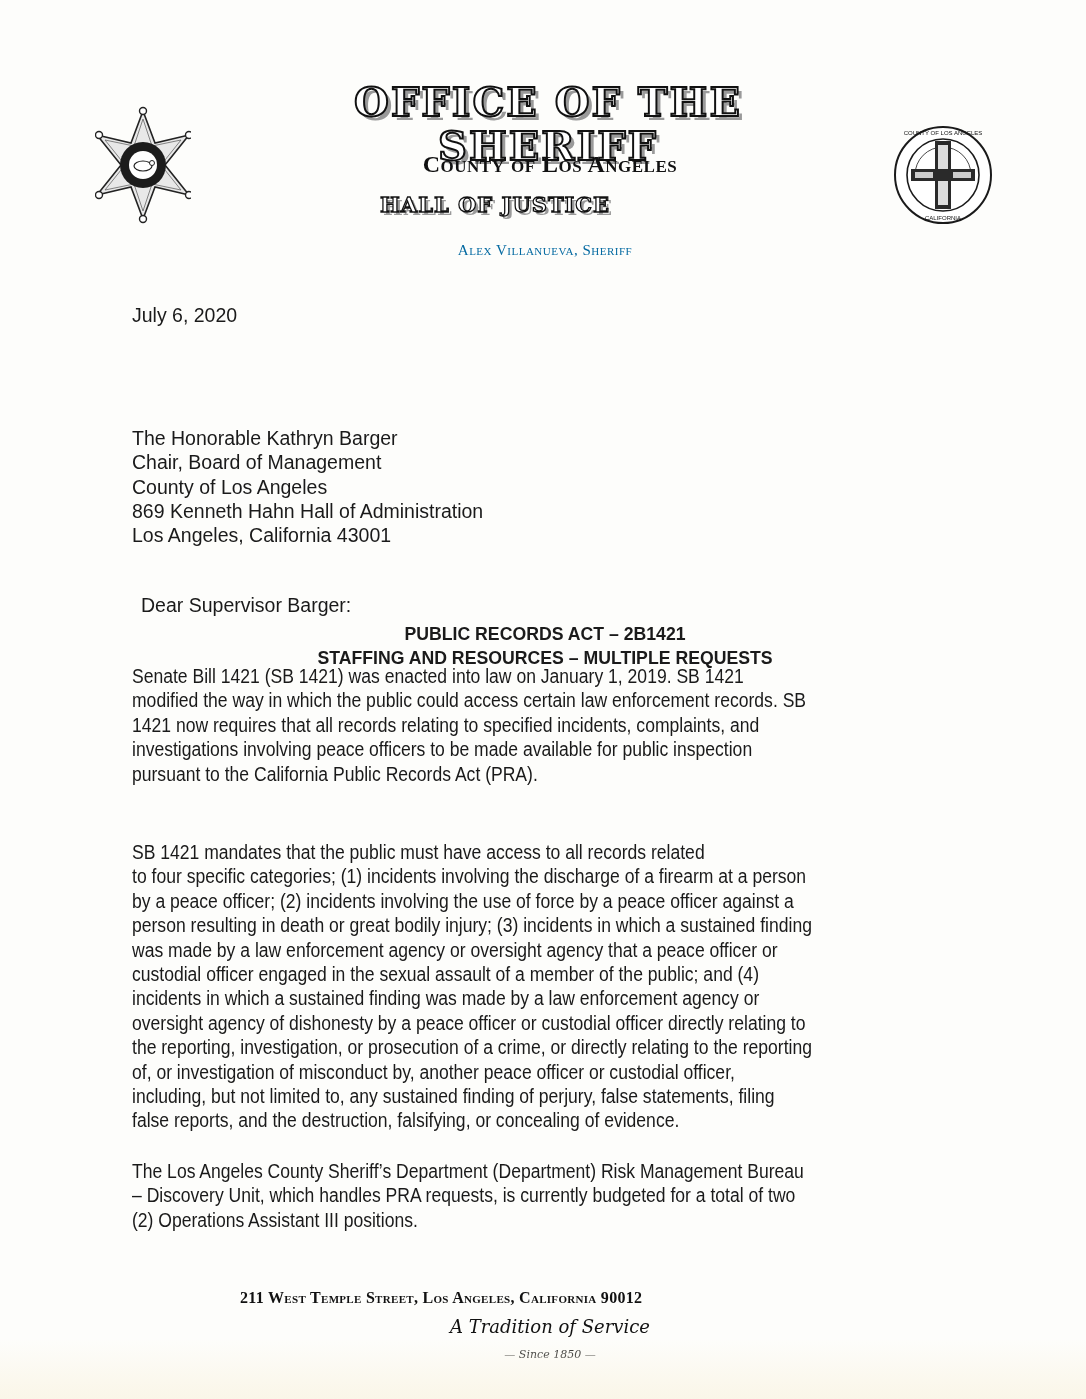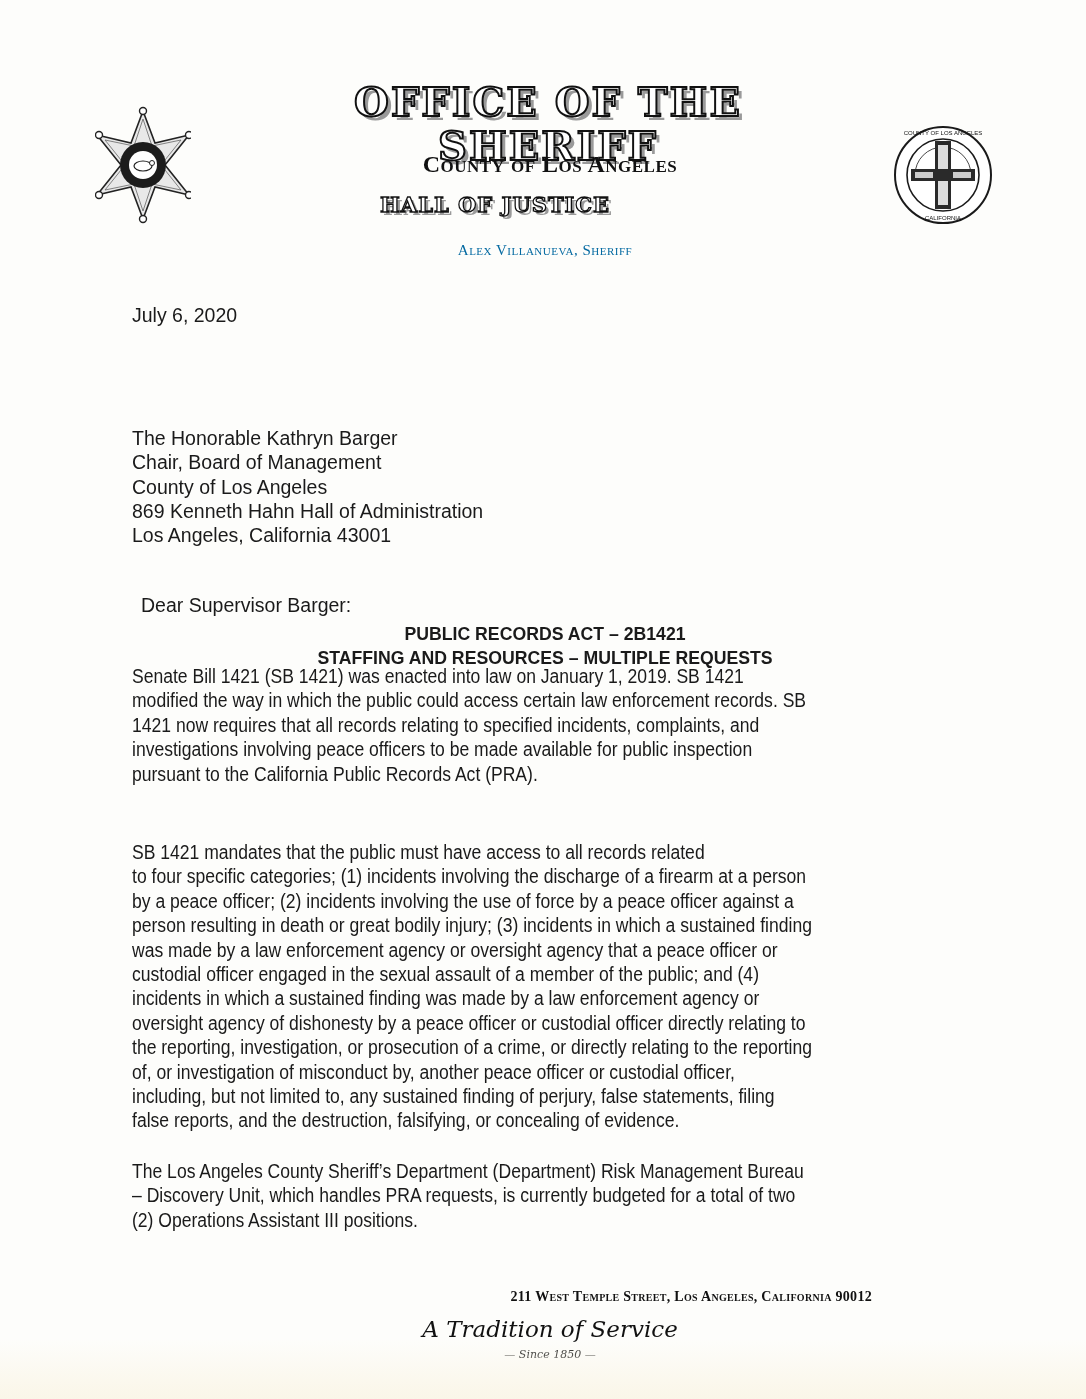--- a/index.html
+++ b/index.html
@@ -31,24 +31,24 @@
   .salutation { position: absolute; left: 132px; top: 594px; margin-left: 9px; }
   .subject { position: absolute; left: 132px; top: 622px; width: 826px; text-align: center;
     font-family: "Liberation Sans", sans-serif; font-weight: bold; font-size: 19px; line-height: 24px; transform: scaleX(0.93); transform-origin: center; }
   .para { position: absolute; left: 132px; width: 860px; line-height: 24.4px; transform: scaleX(0.9); transform-origin: left top; }
   .p1 { top: 664px; }
   .p2 { top: 840px; }
   .p3 { top: 1159px; }
   .para .ln { display: block; white-space: nowrap; }
 
   
-  .foot-addr { position: absolute; left: 252px; top: 1289px; width: 620px; text-align: right;
-    font-family: "Liberation Serif", serif; font-weight: bold; font-size: 14px; font-variant: small-caps; letter-spacing: 0.3px; color: #111; }
+  .foot-addr { position: absolute; left: 240px; top: 1289px; width: 620px; text-align: left;
+    font-family: "Liberation Serif", serif; font-weight: bold; font-size: 16px; font-variant: small-caps; letter-spacing: 0.3px; color: #111; }
   .foot-motto { position: absolute; left: 340px; top: 1316px; width: 420px; text-align: center;
-    font-family: "DejaVu Serif", serif; font-style: italic; font-size: 23px; color: #111; }
+    font-family: "DejaVu Serif", serif; font-style: italic; font-size: 18px; color: #111; }
   .foot-since { position: absolute; left: 440px; top: 1348px; width: 220px; text-align: center;
     font-family: "DejaVu Serif", serif; font-style: italic; font-size: 11px; color: #111; }
 </style>
 </head>
 <body>
 
 <div class="page">
 
   <svg class="badge" viewBox="0 0 96 120">
     <g fill="none" stroke="#222" stroke-width="1.6">

